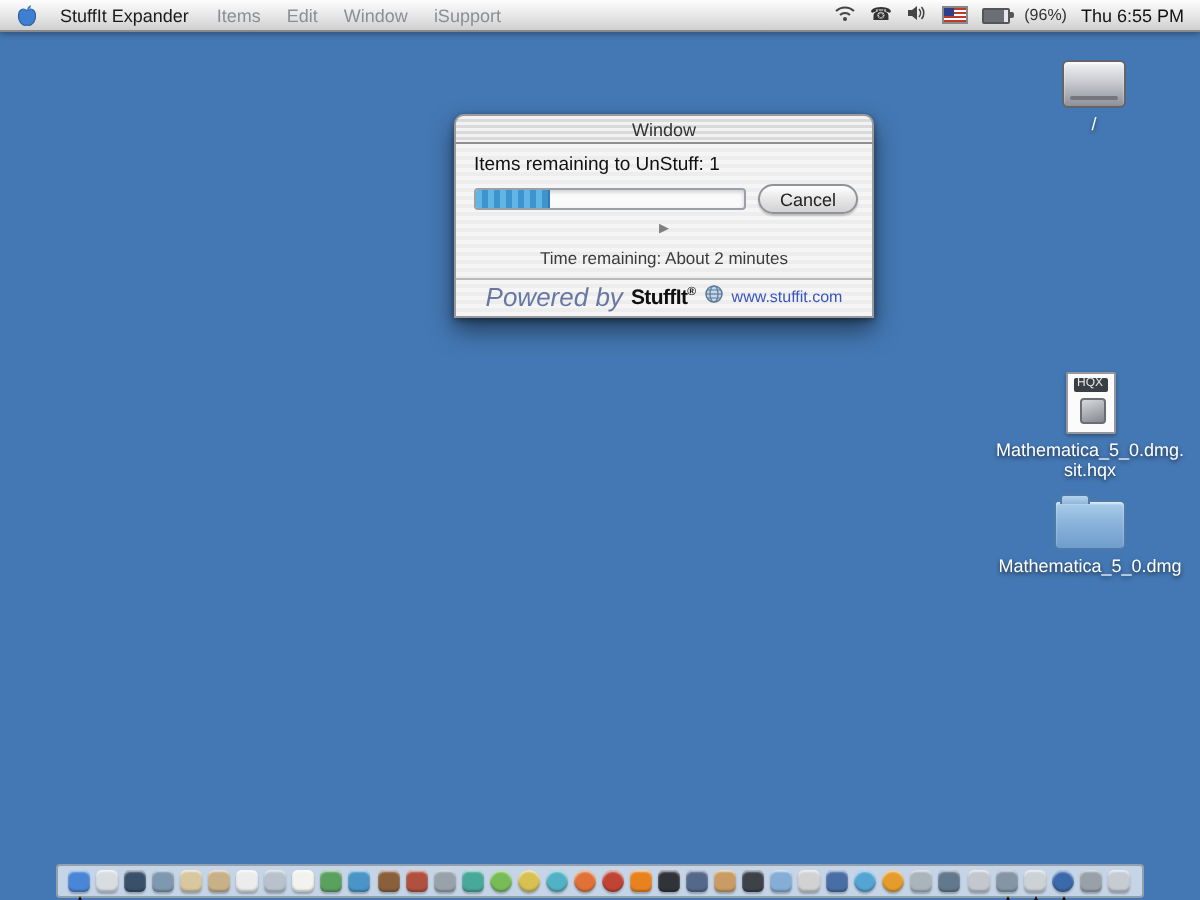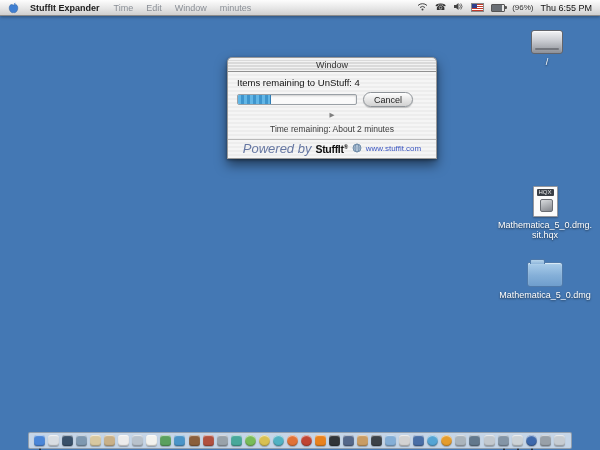--- a/index.html
+++ b/index.html
@@ -13,21 +13,21 @@
   
   .menubar{
     position:absolute;top:0;left:0;right:0;height:15px;
     background:linear-gradient(#fdfdfd,#e6e6e6 55%,#cfcfcf);
     border-bottom:1px solid #8a8a8a;
     box-shadow:0 1px 3px rgba(0,0,0,0.35);
     display:flex;align-items:center;
     padding:0 8px;font-size:9px;color:#1a1a1a;z-index:50;
   }
   .apple-wrap{width:12px;height:12px;margin-right:10px;display:flex;align-items:center;}
-  .appname{font-weight:bold;margin-right:14px;white-space:nowrap;}
+  .appname{font-weight:normal;margin-right:14px;white-space:nowrap;}
   .menus{display:flex;gap:13px;}
   .menu-item{color:#8a8f96;white-space:nowrap;}
   .mb-spacer{flex:1;}
   .mb-right{display:flex;align-items:center;gap:7px;}
   .phone-glyph{font-size:9px;color:#333;line-height:1;}
   .flag{width:11px;height:7px;position:relative;border:0.5px solid #888;
     background:repeating-linear-gradient(180deg,#c0392b 0 1px,#fff 1px 2px);}
   .flag::after{content:"";position:absolute;left:0;top:0;width:5px;height:4px;background:#2c3e8c;}
   .battery{width:12px;height:6px;border:1px solid #555;border-radius:1px;position:relative;
     background:linear-gradient(90deg,#6a6f75 0 85%,#e8e8e8 85%);}
@@ -48,21 +48,21 @@
     border:1px solid #9a9a9a;border-bottom:1px solid #8f8f8f;
     display:flex;align-items:center;justify-content:center;
     color:#333;font-size:9px;
   }
   .dlg-body{
     background:repeating-linear-gradient(180deg,#f5f5f5 0 2px,#ededed 2px 4px);
     border:1px solid #9a9a9a;border-top:none;
     padding-top:3px;
   }
   .items-row{padding:2px 9px 2px;color:#111;}
-  .prog-row{display:flex;align-items:center;gap:6px;padding:2px 23px 2px 9px;}
+  .prog-row{display:flex;align-items:center;gap:6px;padding:2px 7px 2px 9px;}
   .prog-track{
     flex:1;height:9px;border:1px solid #9aa0a6;border-radius:2px;background:#fafafa;
     box-shadow:inset 0 1px 2px rgba(0,0,0,0.18);overflow:hidden;
   }
   .prog-fill{
     height:100%;
     background:repeating-linear-gradient(90deg,#62b6e6 0 3px,#3e95cd 3px 6px);
     border-right:1px solid #2f7cb4;
   }
   .cancel-btn{
@@ -139,24 +139,24 @@
 
 <div class="menubar">
   <span class="apple-wrap">
     <svg width="11" height="12" viewBox="0 0 16 18">
       <path d="M8 5 C5 2.4 1.6 4.4 1.6 9 C1.6 13.6 5 17 8 15.8 C11 17 14.4 13.6 14.4 9 C14.4 4.4 11 2.4 8 5 Z" fill="#3f7fd2" stroke="#2c5f9e" stroke-width="0.8"></path>
       <path d="M8 4.6 C8.2 2.4 9.6 1.2 11 1 C11 2.8 9.8 4.2 8 4.6 Z" fill="#3f7fd2"></path>
     </svg>
   </span>
   <span class="appname">StuffIt Expander</span>
   <span class="menus">
-      <span class="menu-item">Time</span>
+      <span class="menu-item">Items</span>
       <span class="menu-item">Edit</span>
       <span class="menu-item">Window</span>
-      <span class="menu-item">minutes</span>
+      <span class="menu-item">iSupport</span>
     </span>
   <span class="mb-spacer"></span>
   <span class="mb-right">
     <span>
       <svg width="11" height="9" viewBox="0 0 22 18">
         <path d="M2 7 A13 13 0 0 1 20 7" fill="none" stroke="#444" stroke-width="2"></path>
         <path d="M6 11 A7.5 7.5 0 0 1 16 11" fill="none" stroke="#444" stroke-width="2"></path>
         <circle cx="11" cy="15" r="2" fill="#444"></circle>
       </svg>
     </span>
@@ -173,21 +173,21 @@
     <span class="batt-pct">(96%)</span>
     <span class="clock">Thu 6:55 PM</span>
   </span>
 </div>
 
 <div class="dialog">
   <div class="titlebar">
     <span>Window</span>
   </div>
   <div class="dlg-body">
-    <div class="items-row">Items remaining to UnStuff:  4</div>
+    <div class="items-row">Items remaining to UnStuff:  1</div>
     <div class="prog-row">
       <div class="prog-track">
         <div class="prog-fill" style="width: 27%;"></div>
       </div>
       <button class="cancel-btn">Cancel</button>
     </div>
     <div class="time-row">
       <span class="disc-tri">▶</span>
       <span>Time remaining:  About 2 minutes</span>
     </div>
@@ -218,21 +218,21 @@
   <div class="hqx-art">
     <span class="hqx-badge">HQX</span>
     <span class="hqx-logo"></span>
   </div>
   <div class="icon-label">
     <div>Mathematica_5_0.dmg.</div>
     <div>sit.hqx</div>
   </div>
 </div>
 
-<div class="desk-icon" style="left:502px;top:262px;width:86px;">
+<div class="desk-icon" style="left:502px;top:250px;width:86px;">
   <div class="folder-art"></div>
   <div class="icon-label">Mathematica_5_0.dmg</div>
 </div>
 
 <div class="dock">
     <div class="dock-item">
       <div class="dock-glyph" style="background: rgb(74, 134, 216);"></div>
       <div class="run-tri"></div>
     </div>
     <div class="dock-item">

